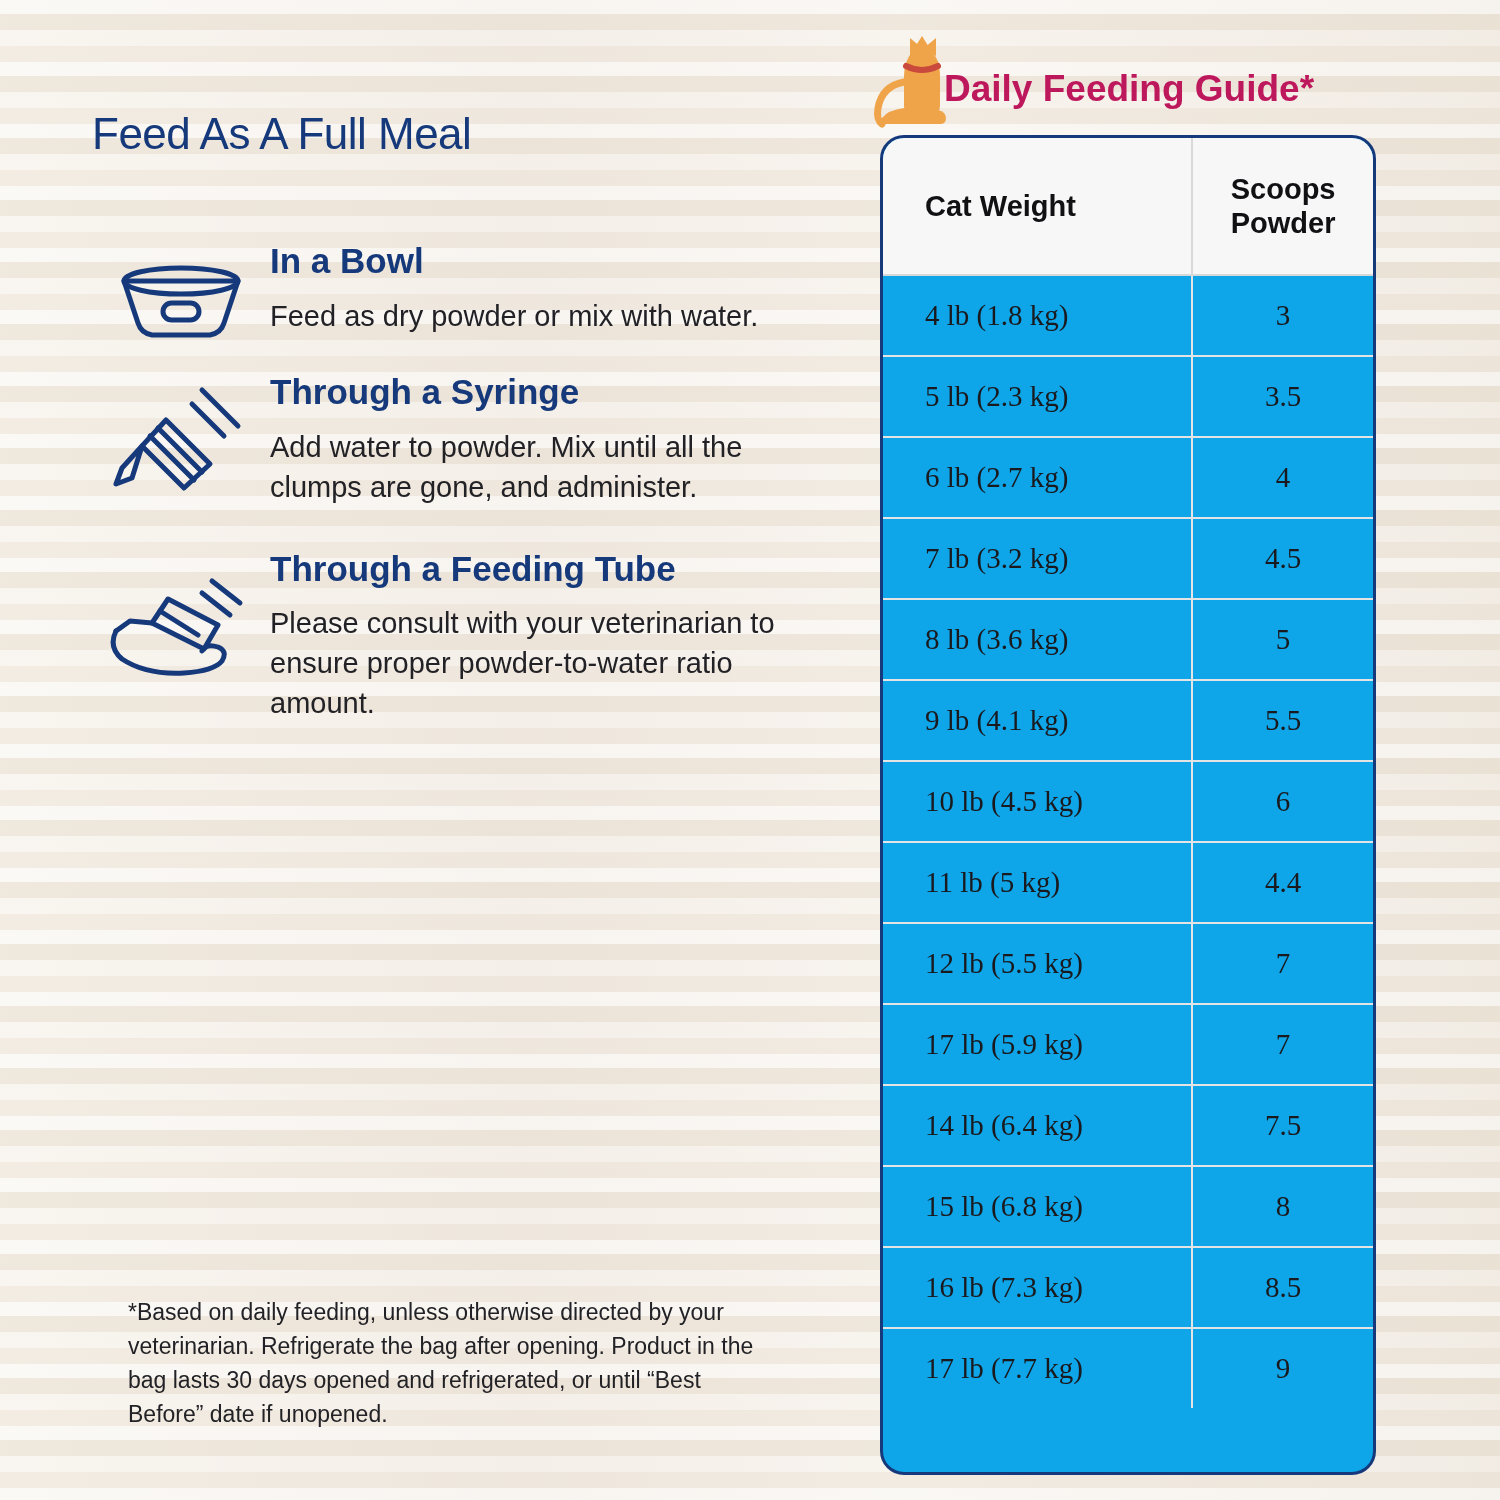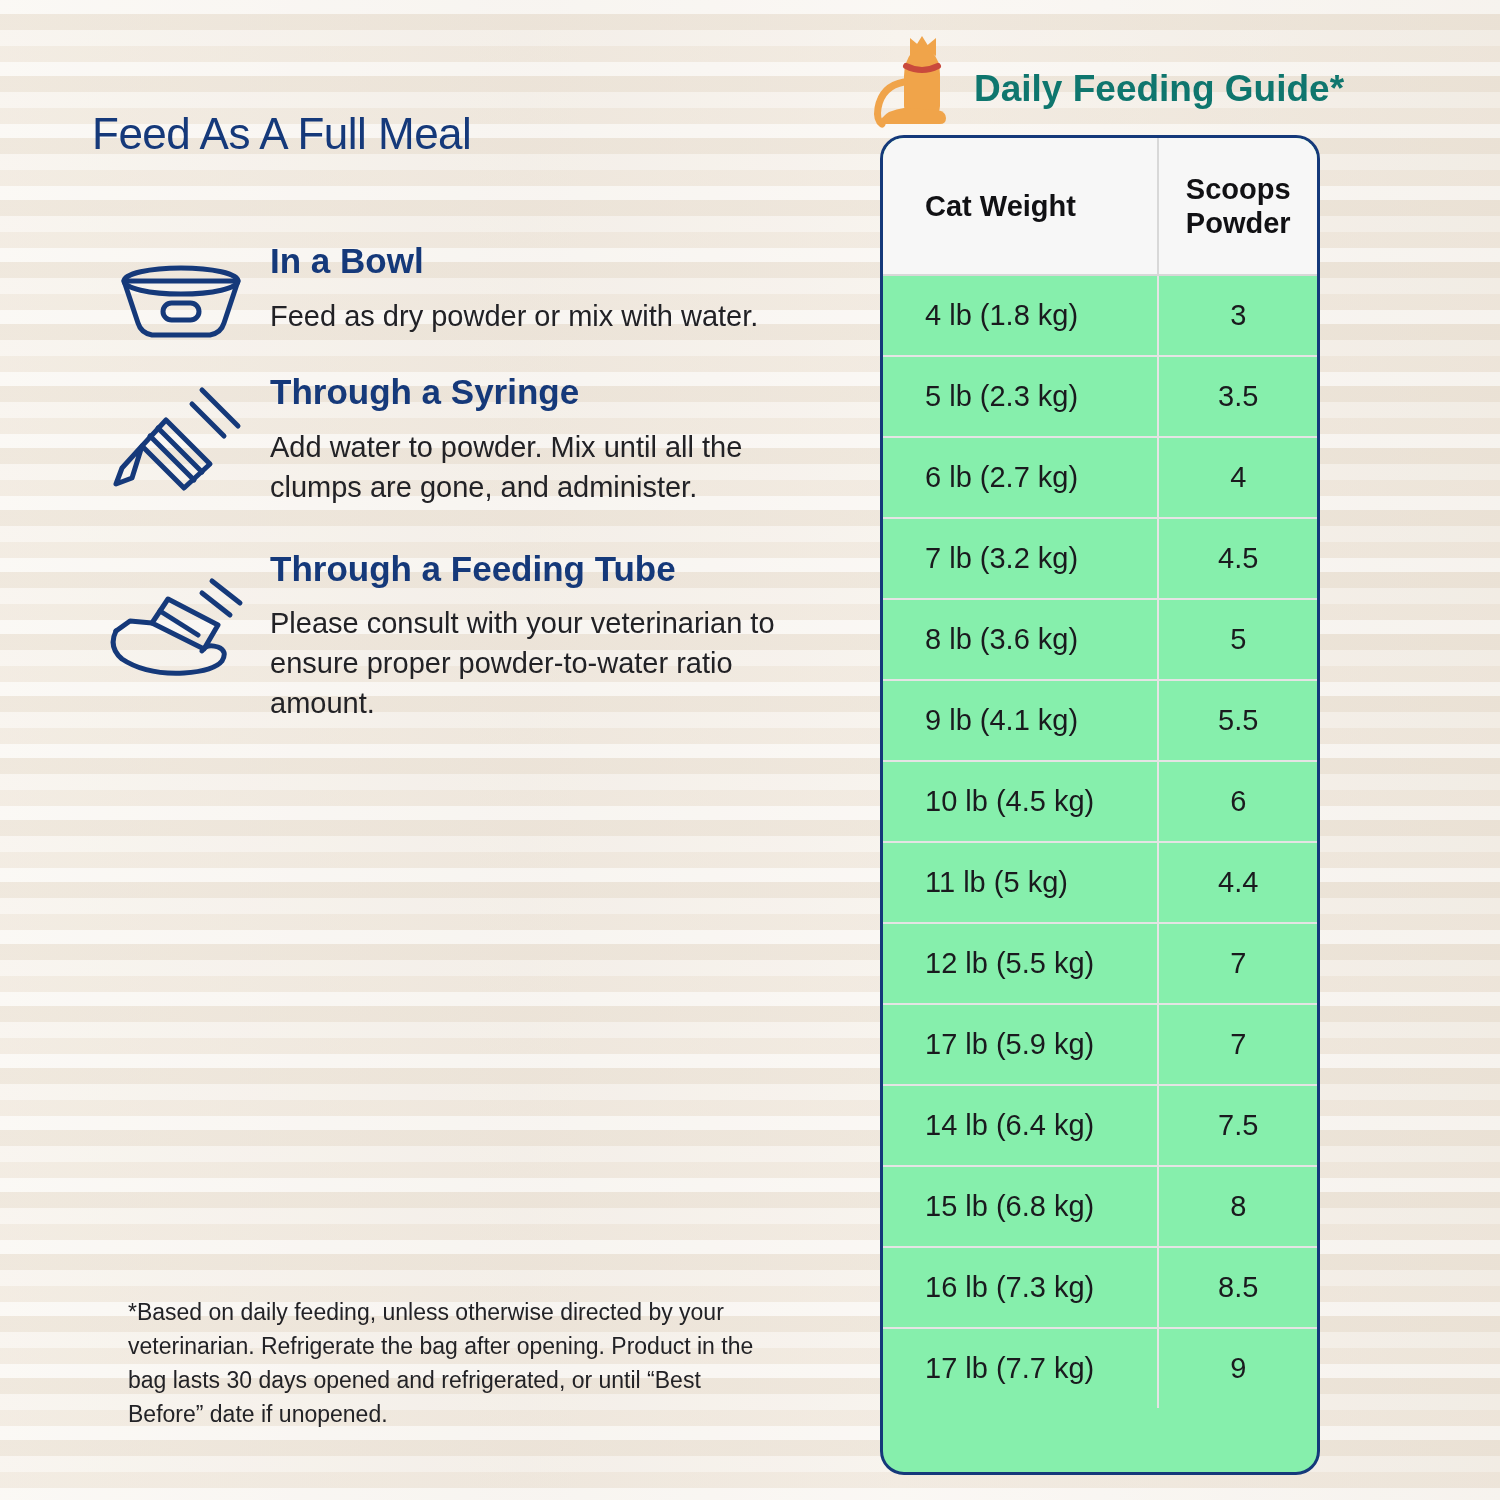--- a/index.html
+++ b/index.html
@@ -84,40 +84,40 @@
     top: 1272px;
     width: 630px;
     font-size: 23px;
     line-height: 1.48;
     color: #222226;
   }
 
   
   .guide-heading {
     position: absolute;
-    left: 974px;
+    left: 944px;
     top: 68px;
     font-size: 37px;
     font-weight: bold;
-    color: #0f766e;
+    color: #be185d;
   }
   .cat-icon {
     position: absolute;
     left: 866px;
     top: 22px;
     width: 112px;
     height: 112px;
   }
   .table-card {
     position: absolute;
     left: 880px;
     top: 135px;
-    width: 440px;
+    width: 496px;
     height: 1340px;
-    background: #86efac;
+    background: #0ea5e9;
     border: 3px solid #15397a;
     border-radius: 24px;
     overflow: hidden;
     box-sizing: border-box;
   }
   table.feed {
     width: 100%;
     border-collapse: collapse;
     table-layout: fixed;
   }
@@ -138,20 +138,21 @@
   }
   table.feed th.col-scoops {
     text-align: center;
     width: 40%;
   }
   table.feed td {
     font-size: 29px;
     color: #1a1a1e;
     border-bottom: 2px solid #e4e4e4;
     padding: 23px 16px;
+    font-family: Liberation Serif, serif;
   }
   table.feed td.weight {
     text-align: left;
     padding-left: 42px;
     border-right: 2px solid #e4e4e4;
   }
   table.feed td.scoops {
     text-align: center;
   }
   table.feed tr:last-child td {

